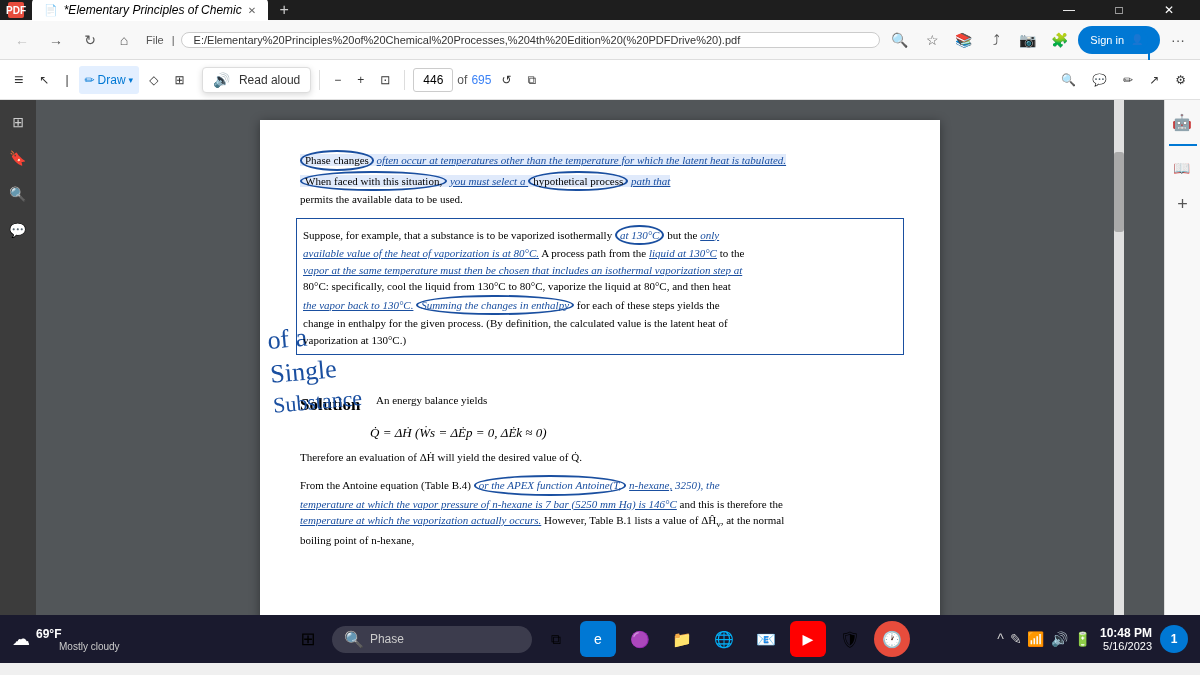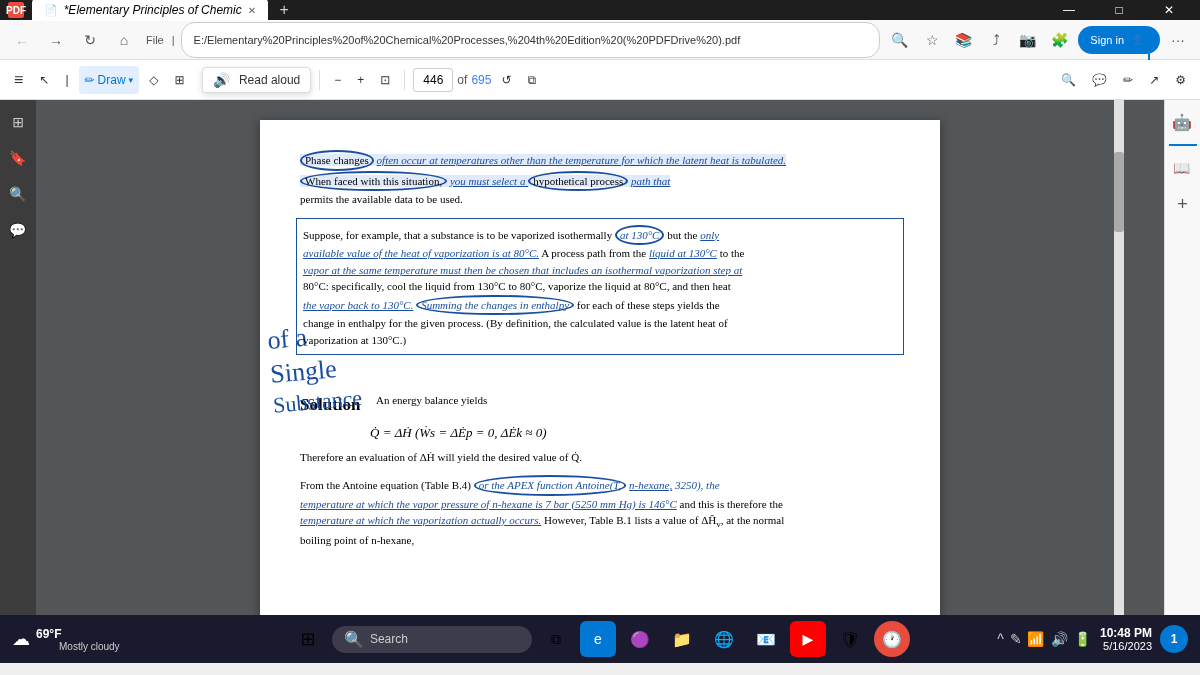--- a/index.html
+++ b/index.html
@@ -39,21 +39,21 @@
       display: flex;
       align-items: center;
       padding: 0 8px;
       gap: 6px;
       border-bottom: 1px solid #ddd;
     }
     .nav-btn { width: 28px; height: 28px; border-radius: 4px; border: none; background: transparent; cursor: pointer; display: flex; align-items: center; justify-content: center; font-size: 14px; color: #555; }
     .nav-btn.disabled { color: #bbb; cursor: default; }
     .address-input {
       flex: 1;
-      height: 36px;
+      height: 16px;
       border: 1px solid #ccc;
       border-radius: 14px;
       padding: 0 12px;
       font-size: 11px;
       background: #fff;
       color: #333;
       outline: none;
     }
     .addr-right-icons { display: flex; gap: 4px; align-items: center; }
     .addr-icon { width: 28px; height: 28px; border-radius: 4px; border: none; background: transparent; cursor: pointer; display: flex; align-items: center; justify-content: center; font-size: 14px; color: #555; }
@@ -497,21 +497,21 @@
       </div>
     </div>
   </div>
 
   <div class="taskbar-center">
 
     <div class="taskbar-btn win-start">⊞</div>
 
     <div class="search-bar">
       <span>🔍</span>
-      <span class="search-bar-text">Search</span>
+      <span class="search-bar-text">Phase</span>
     </div>
 
     <div class="taskbar-btn" style="font-size:14px;">⧉</div>
     <div class="taskbar-btn" style="background: #0078d4; border-radius:6px; font-size:14px; color:white;">e</div>
     <div class="taskbar-btn" style="font-size:16px;">🟣</div>
     <div class="taskbar-btn" style="font-size:16px;">📁</div>
     <div class="taskbar-btn" style="font-size:16px;">🌐</div>
     <div class="taskbar-btn" style="font-size:16px;">📧</div>
     <div class="taskbar-btn" style="background:#ff0000; border-radius:6px; font-size:14px; color:white;">▶</div>
     <div class="taskbar-btn" style="font-size:16px;">🛡</div>

